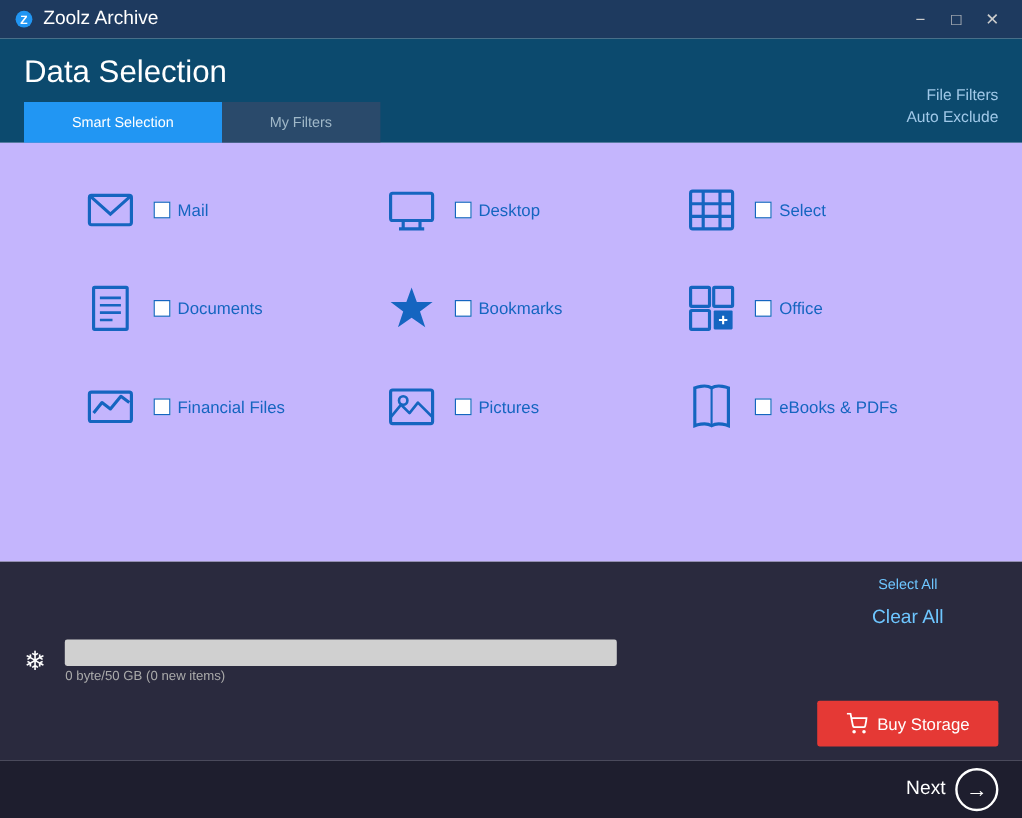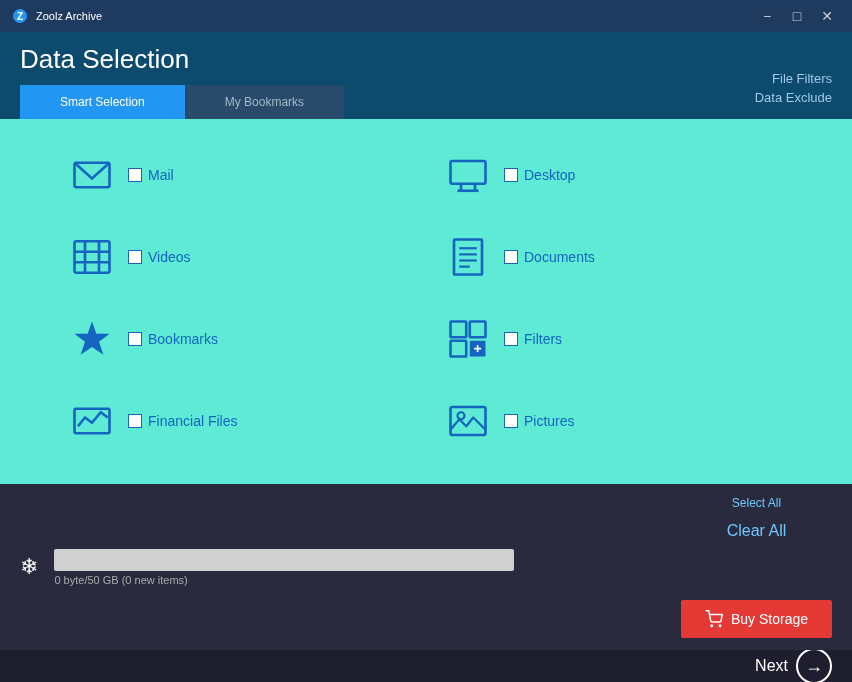--- a/index.html
+++ b/index.html
@@ -10,21 +10,21 @@
       background: #1e3a5f;
       height: 32px;
       display: flex;
       align-items: center;
       padding: 0 12px;
       justify-content: space-between;
       user-select: none;
     }
     .title-bar-left { display: flex; align-items: center; gap: 8px; }
     .title-bar-icon { width: 16px; height: 16px; }
-    .title-bar-title { color: #fff; font-size: 11px; }
+    .title-bar-title { color: #fff; font-size: 16px; }
     .title-bar-controls { display: flex; gap: 4px; }
     .title-bar-btn {
       width: 26px; height: 20px;
       background: transparent; border: none; cursor: pointer;
       color: #ccc; font-size: 14px; display: flex; align-items: center; justify-content: center;
     }
 
     
     .app { width: 852px; height: 650px; background: #fff; display: flex; flex-direction: column; }
 
@@ -52,24 +52,24 @@
 
     .header-right { padding-bottom: 10px; text-align: right; }
     .header-link {
       color: #a0c8e8; font-size: 13px; cursor: pointer; display: block; text-align: right;
       text-decoration: none; margin-bottom: 4px;
     }
 
     
     .main-content {
       flex: 1;
-      background: #5eead4;
+      background: #c4b5fd;
       padding: 20px 60px;
       display: grid;
-      grid-template-columns: 1fr 1fr;
+      grid-template-columns: 1fr 1fr 1fr;
       gap: 10px 20px;
       align-content: start;
     }
 
     
     .selection-item {
       display: flex;
       align-items: center;
       gap: 12px;
       padding: 12px 8px;
@@ -138,21 +138,21 @@
       display: flex;
       align-items: center;
       gap: 8px;
       font-family: inherit;
       margin-top: 48px;
     }
 
     
     .footer {
       background: #1e1e2e;
-      height: 32px;
+      height: 48px;
       display: flex;
       align-items: center;
       justify-content: flex-end;
       padding: 0 20px;
     }
     .next-btn {
       background: none; border: none; cursor: pointer;
       display: flex; align-items: center; gap: 8px;
       color: #fff; font-size: 16px; font-family: inherit;
     }
@@ -182,26 +182,26 @@
   </div>
 </div>
 
 <div class="app">
 
   <div class="header">
     <div class="header-left">
       <div class="header-title">Data Selection</div>
       <div class="tabs">
         <button class="tab active">Smart Selection</button>
-        <button class="tab inactive">My Bookmarks</button>
+        <button class="tab inactive">My Filters</button>
       </div>
     </div>
     <div class="header-right">
       <a class="header-link">File Filters</a>
-      <a class="header-link">Data Exclude</a>
+      <a class="header-link">Auto Exclude</a>
     </div>
   </div>
 
   <div class="main-content">
 
     <div class="selection-item">
       <div class="item-icon">
         <svg viewBox="0 0 48 48">
             <rect x="4" y="10" width="40" height="28" rx="2" ry="2" fill="none" stroke="#1565c0" stroke-width="3"></rect>
             <polyline points="4,10 24,28 44,10" fill="none" stroke="#1565c0" stroke-width="3"></polyline>
@@ -234,21 +234,21 @@
         <svg viewBox="0 0 48 48">
             <rect x="4" y="6" width="40" height="36" rx="2" fill="none" stroke="#1565c0" stroke-width="3"></rect>
             <line x1="16" y1="6" x2="16" y2="42" stroke="#1565c0" stroke-width="3"></line>
             <line x1="32" y1="6" x2="32" y2="42" stroke="#1565c0" stroke-width="3"></line>
             <line x1="4" y1="18" x2="44" y2="18" stroke="#1565c0" stroke-width="3"></line>
             <line x1="4" y1="30" x2="44" y2="30" stroke="#1565c0" stroke-width="3"></line>
           </svg>
       </div>
       <label class="item-checkbox-label">
         <input type="checkbox" class="item-checkbox" style="">
-        <span class="item-label">Videos</span>
+        <span class="item-label">Select</span>
       </label>
     </div>
 
     <div class="selection-item">
       <div class="item-icon">
         <svg viewBox="0 0 48 48">
             <rect x="8" y="4" width="32" height="40" rx="1" fill="none" stroke="#1565c0" stroke-width="3"></rect>
             <line x1="14" y1="14" x2="34" y2="14" stroke="#1565c0" stroke-width="2.5"></line>
             <line x1="14" y1="21" x2="34" y2="21" stroke="#1565c0" stroke-width="2.5"></line>
             <line x1="14" y1="28" x2="34" y2="28" stroke="#1565c0" stroke-width="2.5"></line>
@@ -279,21 +279,21 @@
           <rect x="4" y="4" width="18" height="18" rx="1" fill="none" stroke="#1565c0" stroke-width="3"></rect>
           <rect x="26" y="4" width="18" height="18" rx="1" fill="none" stroke="#1565c0" stroke-width="3"></rect>
           <rect x="4" y="26" width="18" height="18" rx="1" fill="none" stroke="#1565c0" stroke-width="3"></rect>
           <rect x="26" y="26" width="18" height="18" rx="1" fill="#1565c0"></rect>
           <line x1="31" y1="35" x2="39" y2="35" stroke="#fff" stroke-width="2"></line>
           <line x1="35" y1="31" x2="35" y2="39" stroke="#fff" stroke-width="2"></line>
         </svg>
       </div>
       <label class="item-checkbox-label">
         <input type="checkbox" class="item-checkbox" style="">
-        <span class="item-label">Filters</span>
+        <span class="item-label">Office</span>
       </label>
     </div>
 
     <div class="selection-item">
       <div class="item-icon">
         <svg viewBox="0 0 48 48">
             <rect x="4" y="10" width="40" height="28" rx="2" fill="none" stroke="#1565c0" stroke-width="3"></rect>
             <polyline points="8,30 16,20 24,26 34,14 42,20" fill="none" stroke="#1565c0" stroke-width="3" stroke-linejoin="round"></polyline>
           </svg>
       </div>
@@ -310,20 +310,32 @@
             <circle cx="16" cy="18" r="4" fill="none" stroke="#1565c0" stroke-width="2.5"></circle>
             <polyline points="4,34 14,22 22,30 30,20 44,34" fill="none" stroke="#1565c0" stroke-width="2.5" stroke-linejoin="round"></polyline>
           </svg>
       </div>
       <label class="item-checkbox-label">
         <input type="checkbox" class="item-checkbox" style="">
         <span class="item-label">Pictures</span>
       </label>
     </div>
 
+    <div class="selection-item">
+      <div class="item-icon">
+        <svg viewBox="0 0 48 48">
+            <path d="M8,6 C8,6 18,2 24,6 C30,2 40,6 40,6 L40,42 C40,42 30,38 24,42 C18,38 8,42 8,42 Z" fill="none" stroke="#1565c0" stroke-width="3"></path>
+            <line x1="24" y1="6" x2="24" y2="42" stroke="#1565c0" stroke-width="2"></line>
+          </svg>
+      </div>
+      <label class="item-checkbox-label">
+        <input type="checkbox" class="item-checkbox" style="">
+        <span class="item-label">eBooks &amp; PDFs</span>
+      </label>
+    </div>
 
   </div>
 
   <div class="bottom-bar">
     <div class="freeze-icon">❄</div>
     <div class="progress-container">
       <div class="progress-bar-bg">
         <div class="progress-bar-fill" style="width: 0%"></div>
       </div>
       <div class="storage-info">0 byte/50 GB (0 new items)</div>

